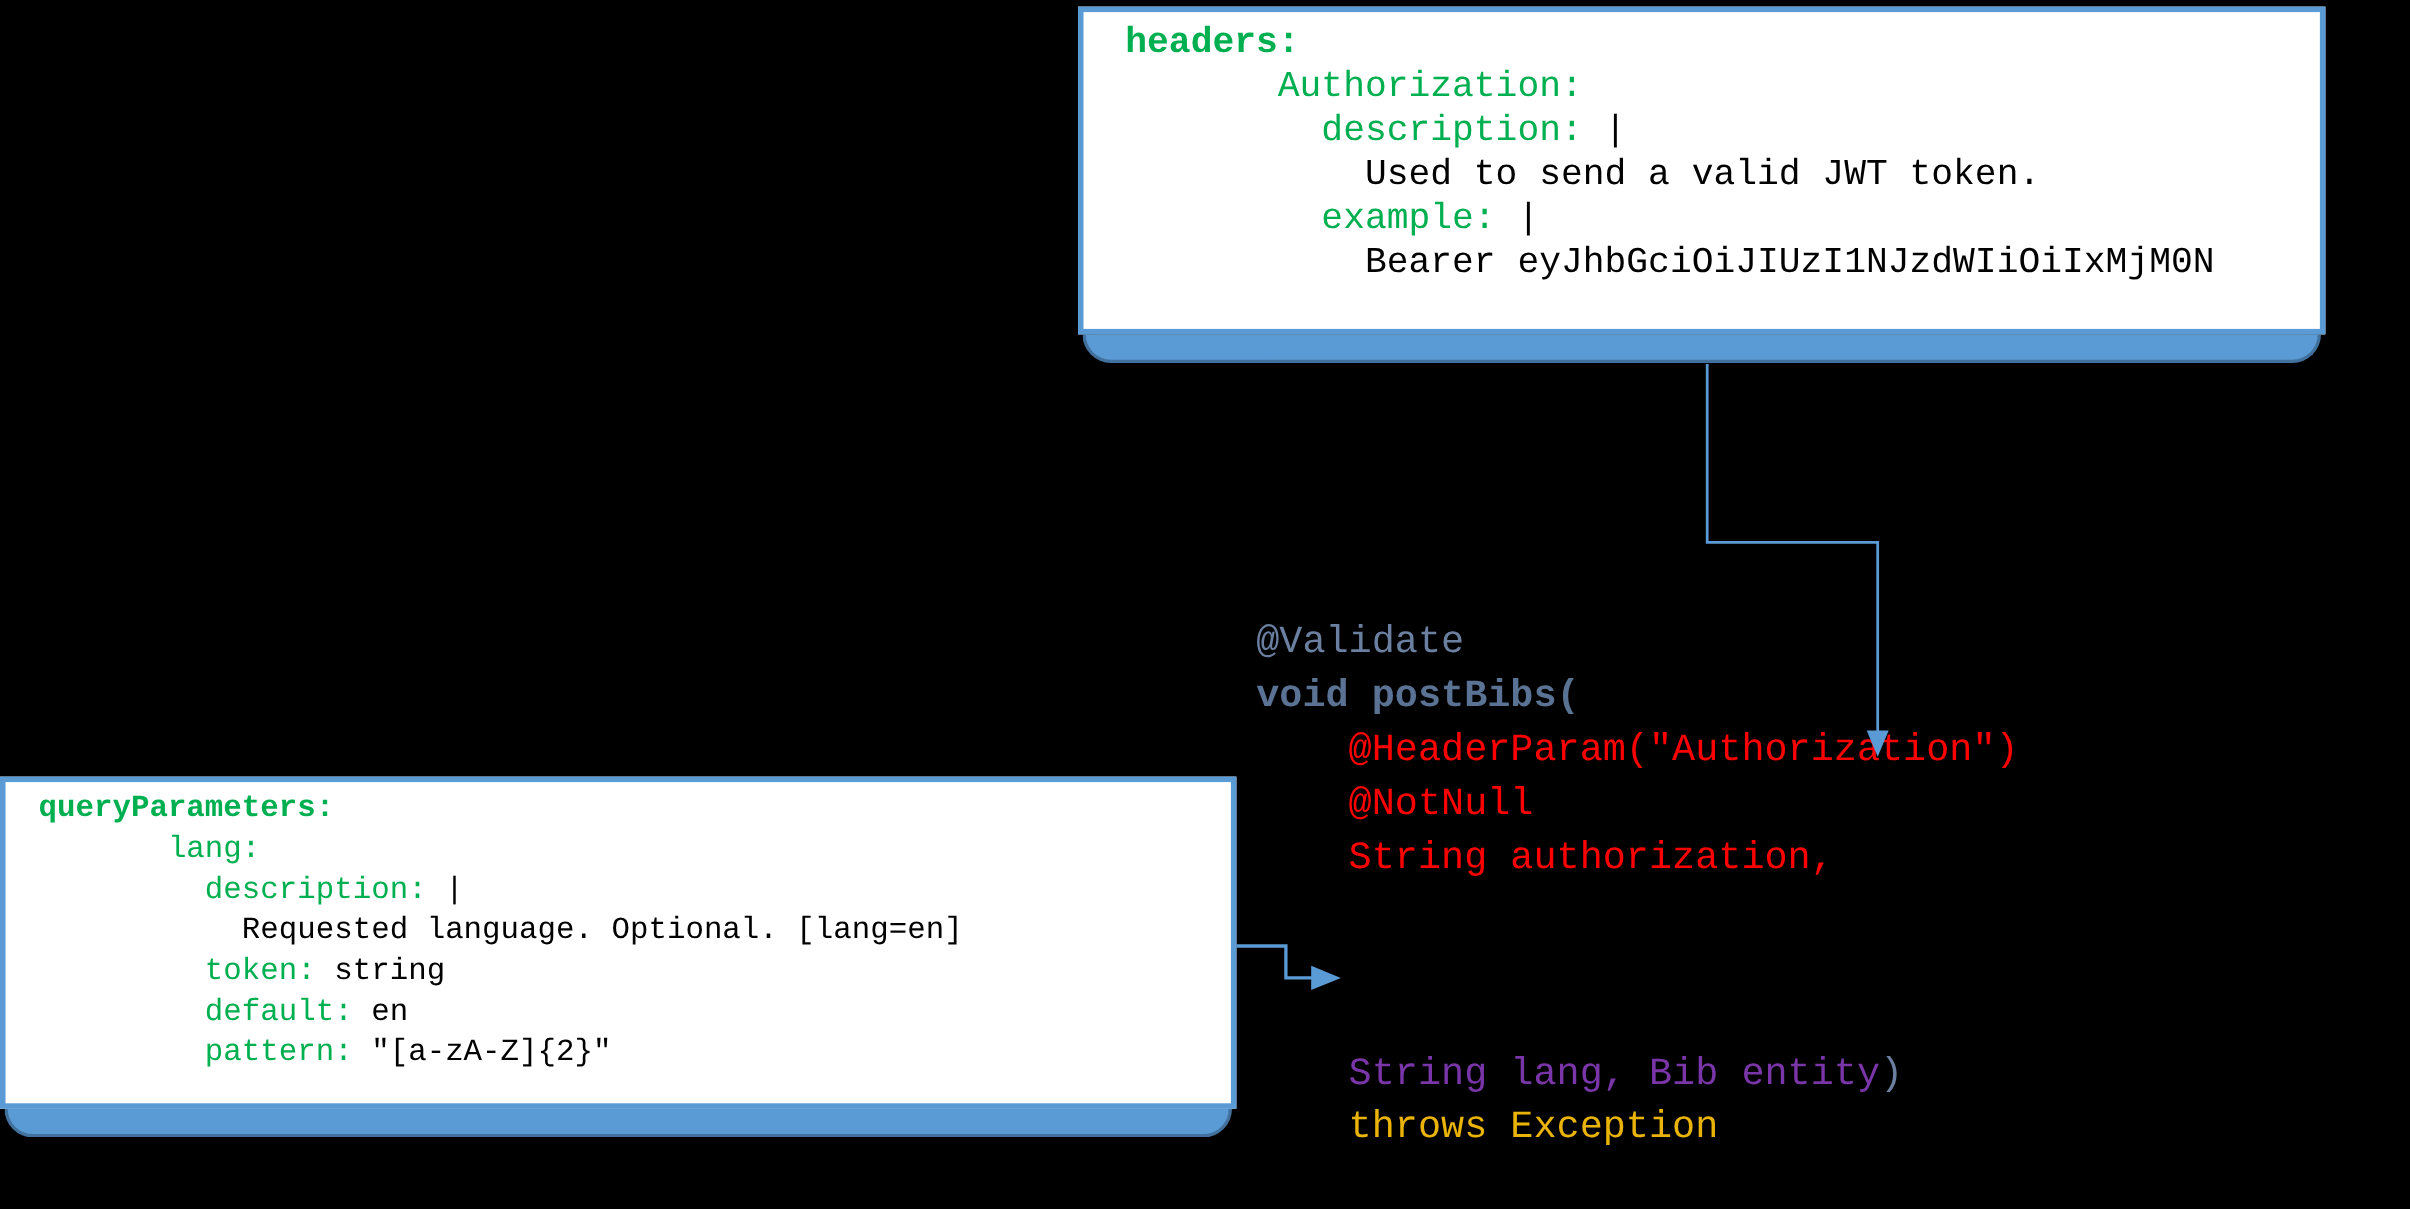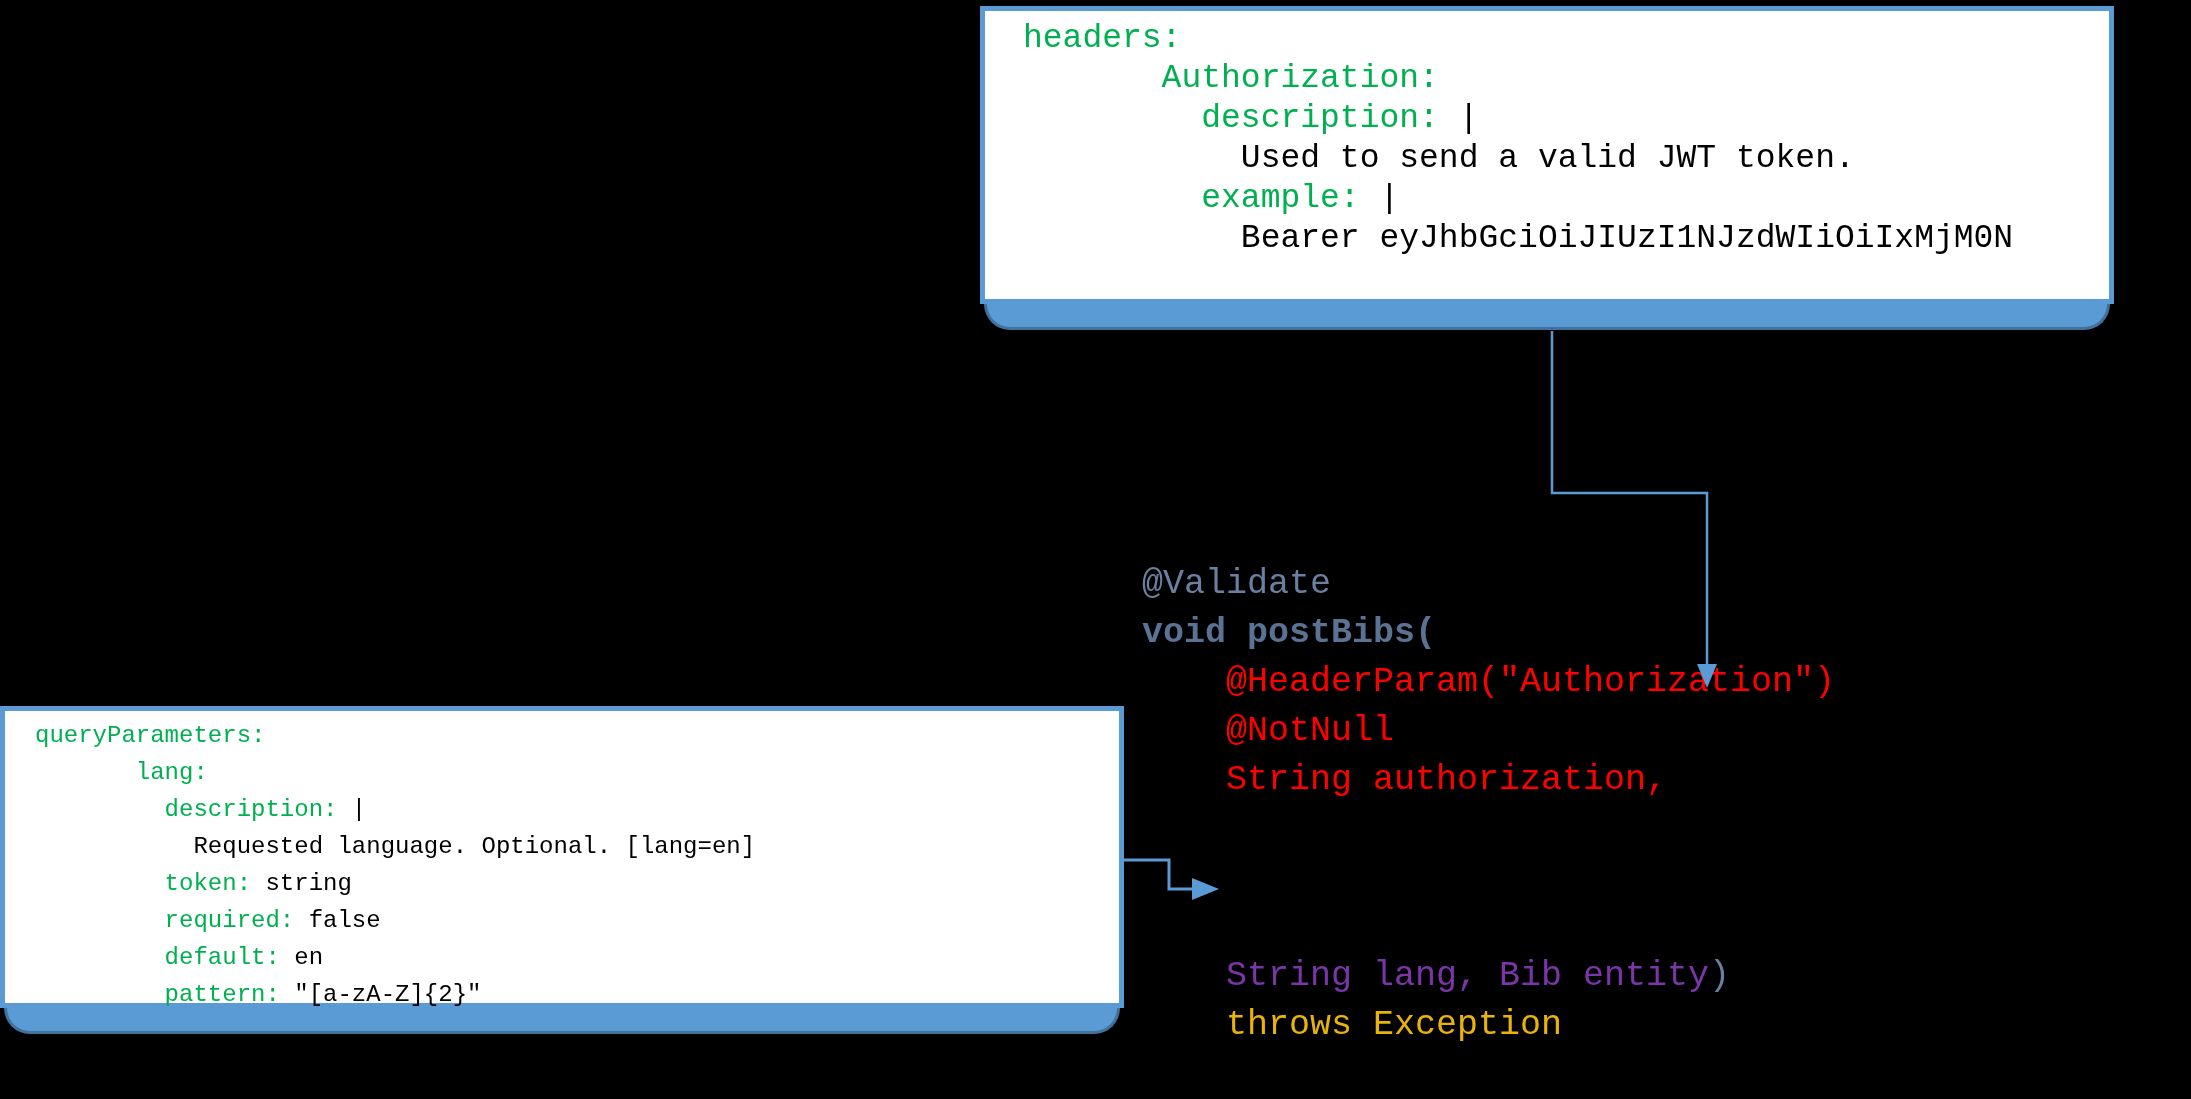--- a/index.html
+++ b/index.html
@@ -13,27 +13,27 @@
     border:5px solid #5b9bd5;
   }
   .box-bar{
     box-sizing:border-box;height:26px;width:calc(100% - 8px);margin:0 auto;
     background:#5b9bd5;border:3px solid #41719c;border-top:none;
     border-radius:0 0 40px 40px;
   }
   .yline{white-space:pre;}
   .yk{color:#00b050;}
   .yv{color:#000000;}
-  .b{font-weight:normal;}
+  .b{font-weight:bold;}
 
   #headers-box{left:980px;top:6px;width:1134px;}
   #headers-box .box-white{height:298px;padding:8px 0 0 38px;font-size:33px;line-height:40px;}
 
   #queryparams-box{left:0px;top:706px;width:1124px;}
-  #queryparams-box .box-white{height:302px;padding:6px 0 0 30px;font-size:24px;line-height:37px;}
+  #queryparams-box .box-white{height:302px;padding:6px 0 0 30px;font-size:28px;line-height:37px;}
 
   #java-code{
     position:absolute;left:1142px;top:560px;
     font-size:35px;line-height:49px;
   }
   .jline{white-space:pre;height:49px;}
   .c-val{color:#6b80a0;}
   .c-sig{color:#5a7294;font-weight:bold;}
   .c-red{color:#ff0000;}
   .c-purple{color:#7a35a8;}
@@ -58,21 +58,20 @@
     <div class="box-bar"></div>
   </div>
 
   <div id="queryparams-box" class="snippet-box">
     <div class="box-white">
       <div class="yline"><span class="yk b">queryParameters:</span><span class="yv"></span></div>
       <div class="yline"><span class="yk">       lang:</span><span class="yv"></span></div>
       <div class="yline"><span class="yk">         description:</span><span class="yv"> |</span></div>
       <div class="yline"><span class="yk"></span><span class="yv">           Requested language. Optional. [lang=en]</span></div>
       <div class="yline"><span class="yk">         token:</span><span class="yv"> string</span></div>
-      <div class="yline"><span class="yk">         required:</span><span class="yv"> false</span></div>
       <div class="yline"><span class="yk">         default:</span><span class="yv"> en</span></div>
       <div class="yline"><span class="yk">         pattern:</span><span class="yv"> "[a-zA-Z]{2}"</span></div>
     </div>
     <div class="box-bar"></div>
   </div>
 
   <div id="java-code">
     <div class="jline c-val">@Validate</div>
     <div class="jline c-sig">void postBibs(</div>
     <div class="jline c-red">    @HeaderParam("Authorization")</div>

